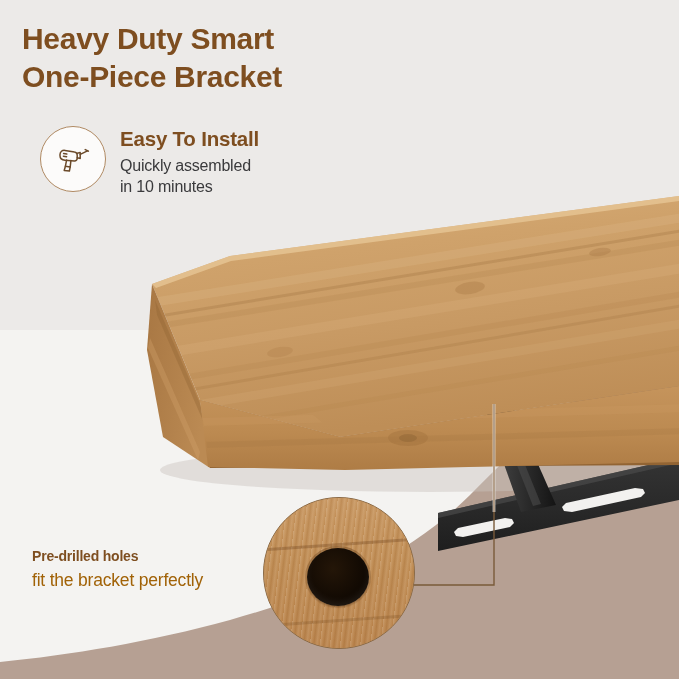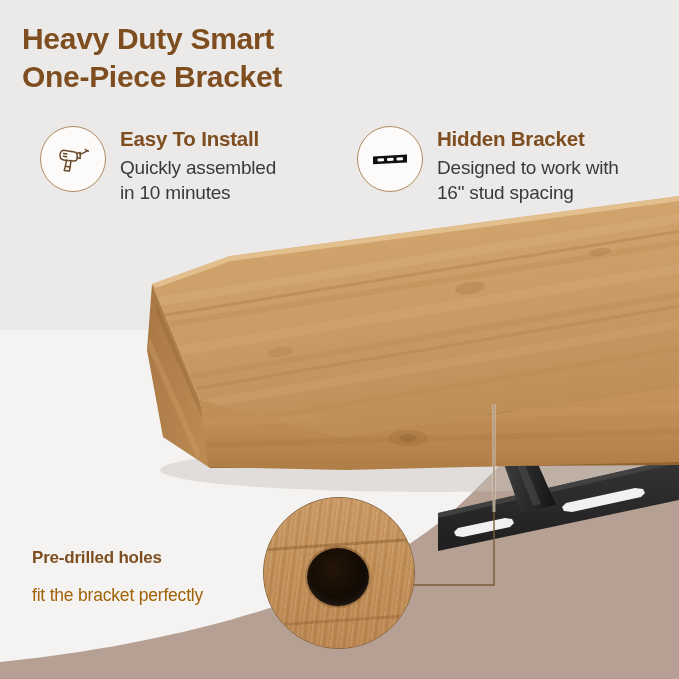--- a/index.html
+++ b/index.html
@@ -84,21 +84,21 @@
   .feature-text { padding-top: 1px; }
   .feature-title {
     font-size: 20.5px;
     font-weight: bold;
     color: #7E4E20;
     letter-spacing: -0.2px;
     line-height: 1.2;
     margin-bottom: 3px;
   }
   .feature-desc {
-    font-size: 19px;
+    font-size: 16px;
     color: #3A3A3C;
     line-height: 1.32;
     letter-spacing: -0.2px;
     white-space: pre-line;
   }
 
   
   .scene {
     position: absolute;
     inset: 0;
@@ -165,26 +165,26 @@
     box-shadow: inset 0 2px 4px rgba(90,54,20,0.5);
   }
 
   .bottom-caption {
     position: absolute;
     left: 32px;
     top: 548px;
     width: 230px;
   }
   .bottom-caption .t1 {
-    font-size: 17px;
+    font-size: 14px;
     font-weight: bold;
     color: #7E4E20;
     letter-spacing: -0.2px;
     line-height: 1.2;
-    margin-bottom: 16px;
+    margin-bottom: 4px;
   }
   .bottom-caption .t2 {
     font-size: 17.5px;
     color: #a16207;
     letter-spacing: -0.2px;
     line-height: 1.3;
   }
 </style>
 </head>
 <body>
@@ -325,35 +325,20 @@
         <path d="M10.4 17.2 L 13.6 17.7"></path>
       </svg>
     </div>
     <div class="feature-text">
       <div class="feature-title">Easy To Install</div>
       <div class="feature-desc">Quickly assembled
 in 10 minutes</div>
     </div>
   </div>
 
-  <div class="feature" id="feature-1">
-    <div class="feature-icon-circle">
-      <svg width="44" height="44" viewBox="0 0 44 44" xmlns="http://www.w3.org/2000/svg">
-        <path d="M5 19.5 L 39 17.6 L 39 25.6 L 5 27.2 Z" fill="#111111"></path>
-        <rect x="9.5" y="21.3" width="6.6" height="3.1" rx="1.3" fill="#FFFFFF" transform="rotate(-3 12.8 22.8)"></rect>
-        <rect x="19" y="20.8" width="6.6" height="3.1" rx="1.3" fill="#FFFFFF" transform="rotate(-3 22.3 22.3)"></rect>
-        <rect x="28.5" y="20.3" width="6.6" height="3.1" rx="1.3" fill="#FFFFFF" transform="rotate(-3 31.8 21.8)"></rect>
-      </svg>
-    </div>
-    <div class="feature-text">
-      <div class="feature-title">Hidden Bracket</div>
-      <div class="feature-desc">Designed to work with
-16" stud spacing</div>
-    </div>
-  </div>
 
   <div style="position:absolute;inset:0;pointer-events:none;">
     <svg width="679" height="679" viewBox="0 0 679 679" xmlns="http://www.w3.org/2000/svg">
       <path d="M494 404 L 494 585 L 404 585" fill="none" stroke="#7A5B3A" stroke-width="1.4"></path>
       <path d="M494 404 L 494 512" fill="none" stroke="#F2F1EF" stroke-width="2.6"></path>
       <path d="M494 404 L 494 512" fill="none" stroke="#8A6A47" stroke-width="1.2"></path>
     </svg>
   </div>
 
   <div class="callout-circle">

